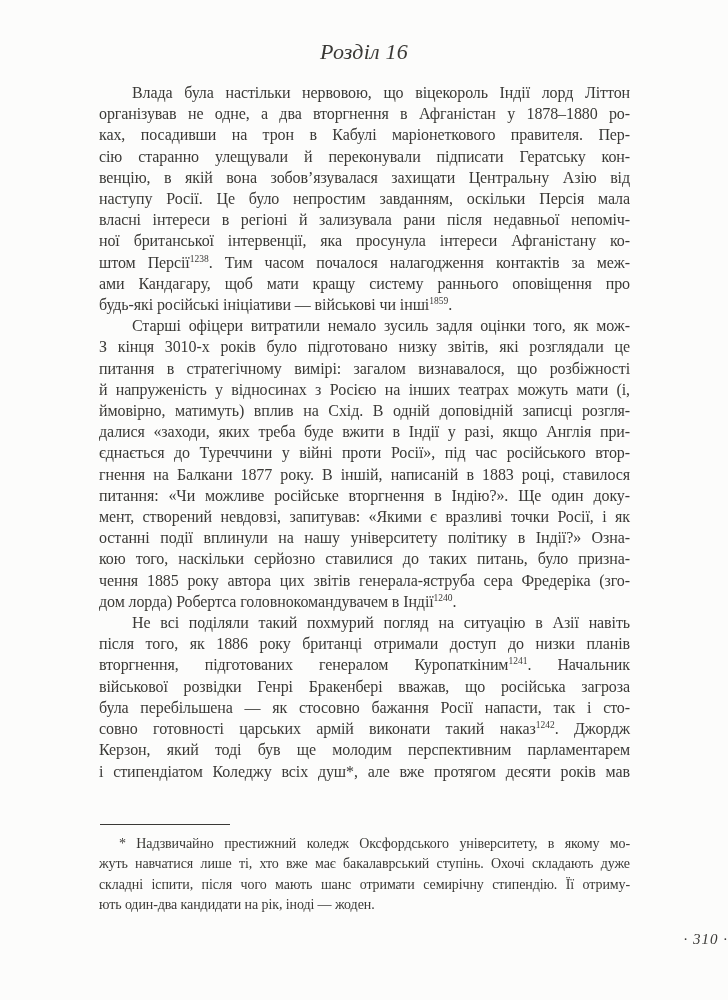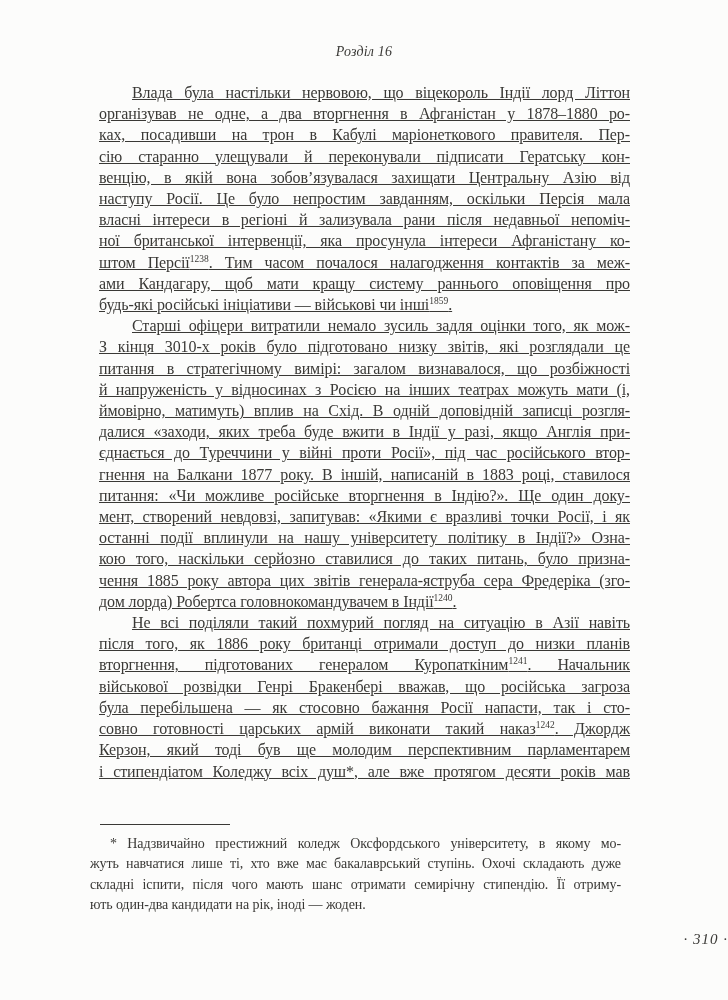--- a/index.html
+++ b/index.html
@@ -12,50 +12,49 @@
     position: relative;
     width: 728px; height: 1000px;
     background: var(--paper, #fcfcfb);
     color: var(--ink, #3a3936);
     overflow: hidden;
   }
   .running-head {
     position: absolute; top: 42px; left: 0; right: 0;
     text-align: center;
     font-style: italic;
-    font-size: 14px; line-height: 20px;
+    font-size: 22px; line-height: 20px;
     letter-spacing: 0.2px;
   }
   .body-text {
     position: absolute; left: 99px; top: 82px; width: 531px;
     font-size: 16px; line-height: 21.2px;
     letter-spacing: -0.1px;
     text-rendering: optimizeLegibility;
-    text-decoration: underline;
   }
   .line {
     text-align: justify;
     text-align-last: justify;
     -moz-text-align-last: justify;
   }
   .line.first { text-indent: 33px; }
   .line.endline { text-align-last: left; -moz-text-align-last: left; }
   sup {
     font-size: 9.5px;
     line-height: 0;
     vertical-align: 6px;
     letter-spacing: 0;
   }
   .footnote-rule {
     position: absolute; left: 100px; top: 824px;
     width: 130px; height: 0;
     border-top: 1px solid var(--ink, #3a3936);
   }
   .footnote {
-    position: absolute; left: 90px; top: 834px; width: 531px;
+    position: absolute; left: 99px; top: 834px; width: 531px;
     font-size: 14px; line-height: 20.4px;
     letter-spacing: -0.1px;
   }
   .footnote .line.first { text-indent: 20px; }
   .folio {
     position: absolute; top: 930px; left: 0; right: 0;
     text-align: right;
     font-style: italic;
     font-size: 15px; line-height: 19px;
     letter-spacing: 1px;

